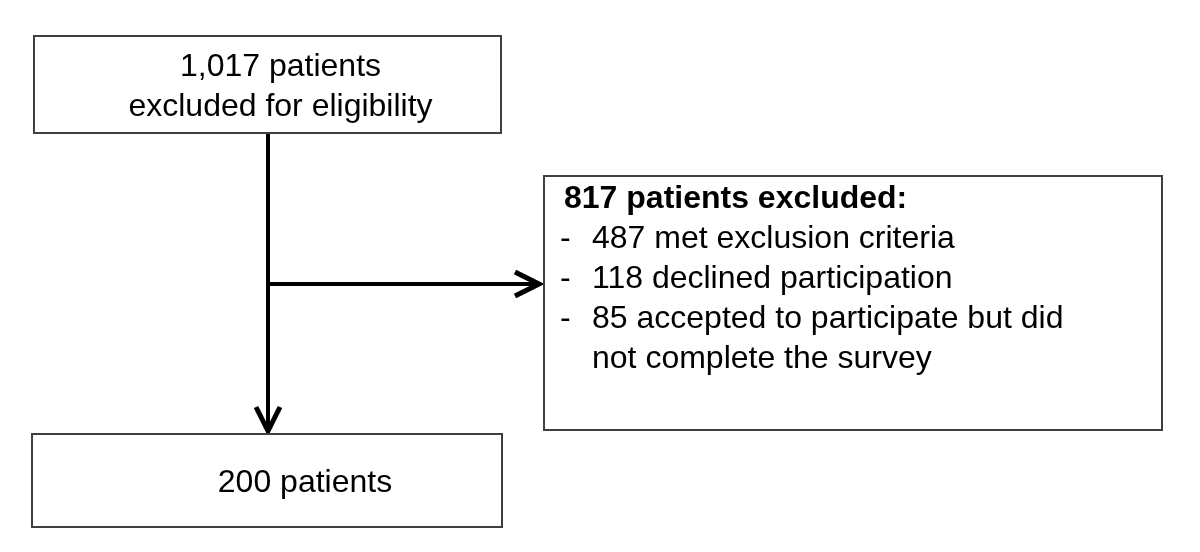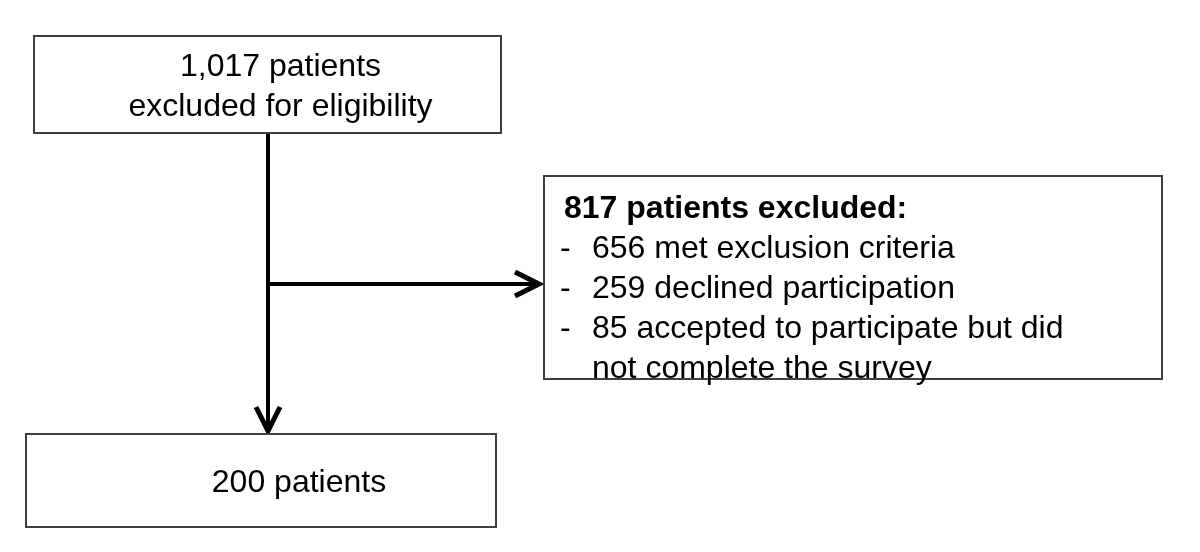--- a/index.html
+++ b/index.html
@@ -31,39 +31,38 @@
     width: 469px;
     height: 99px;
     display: flex;
     flex-direction: column;
     justify-content: center;
     text-align: center;
     padding-left: 26px; 
   }
   
   .completed {
-    left: 25px;
+    left: 31px;
     top: 433px;
     width: 472px;
     height: 95px;
     display: flex;
     flex-direction: column;
     justify-content: center;
     text-align: center;
   }
   .completed .first-line {
     transform: translateX(38px); 
   }
   
   .excluded {
     left: 543px;
     top: 175px;
     width: 620px;
-    height: 205px;
-    padding-top: 10px;
+    height: 256px;
   }
   .ex-title {
     font-weight: bold;
     padding-left: 19px;
     white-space: nowrap;
   }
   .ex-item {
     position: relative;
     padding-left: 47px;
   }
@@ -111,25 +110,25 @@
     <line class="astroke" x1="268" y1="134" x2="268" y2="429"></line>
     <polyline class="ahead" points="256,407 268,431 280,407"></polyline>
     <line class="astroke" x1="268" y1="284" x2="536" y2="284"></line>
     <polyline class="ahead" points="515,272 539,284 515,296"></polyline>
   </svg>
 
   <div class="box excluded">
     <div class="ex-title">817 patients excluded:</div>
     <div class="ex-item">
       <span class="dash">-</span>
-      <span class="ex-text">656 met exclusion criteria</span>
+      <span class="ex-text">487 met exclusion criteria</span>
     </div>
     <div class="ex-item">
       <span class="dash">-</span>
-      <span class="ex-text">259 declined participation</span>
+      <span class="ex-text">118 declined participation</span>
     </div>
     <div class="ex-item">
       <span class="dash">-</span>
       <span class="ex-text">85 accepted to participate but did not complete the survey</span>
     </div>
   </div>
 
   <div class="box completed">
     <div class="bline first-line">200 patients</div>
   </div>

